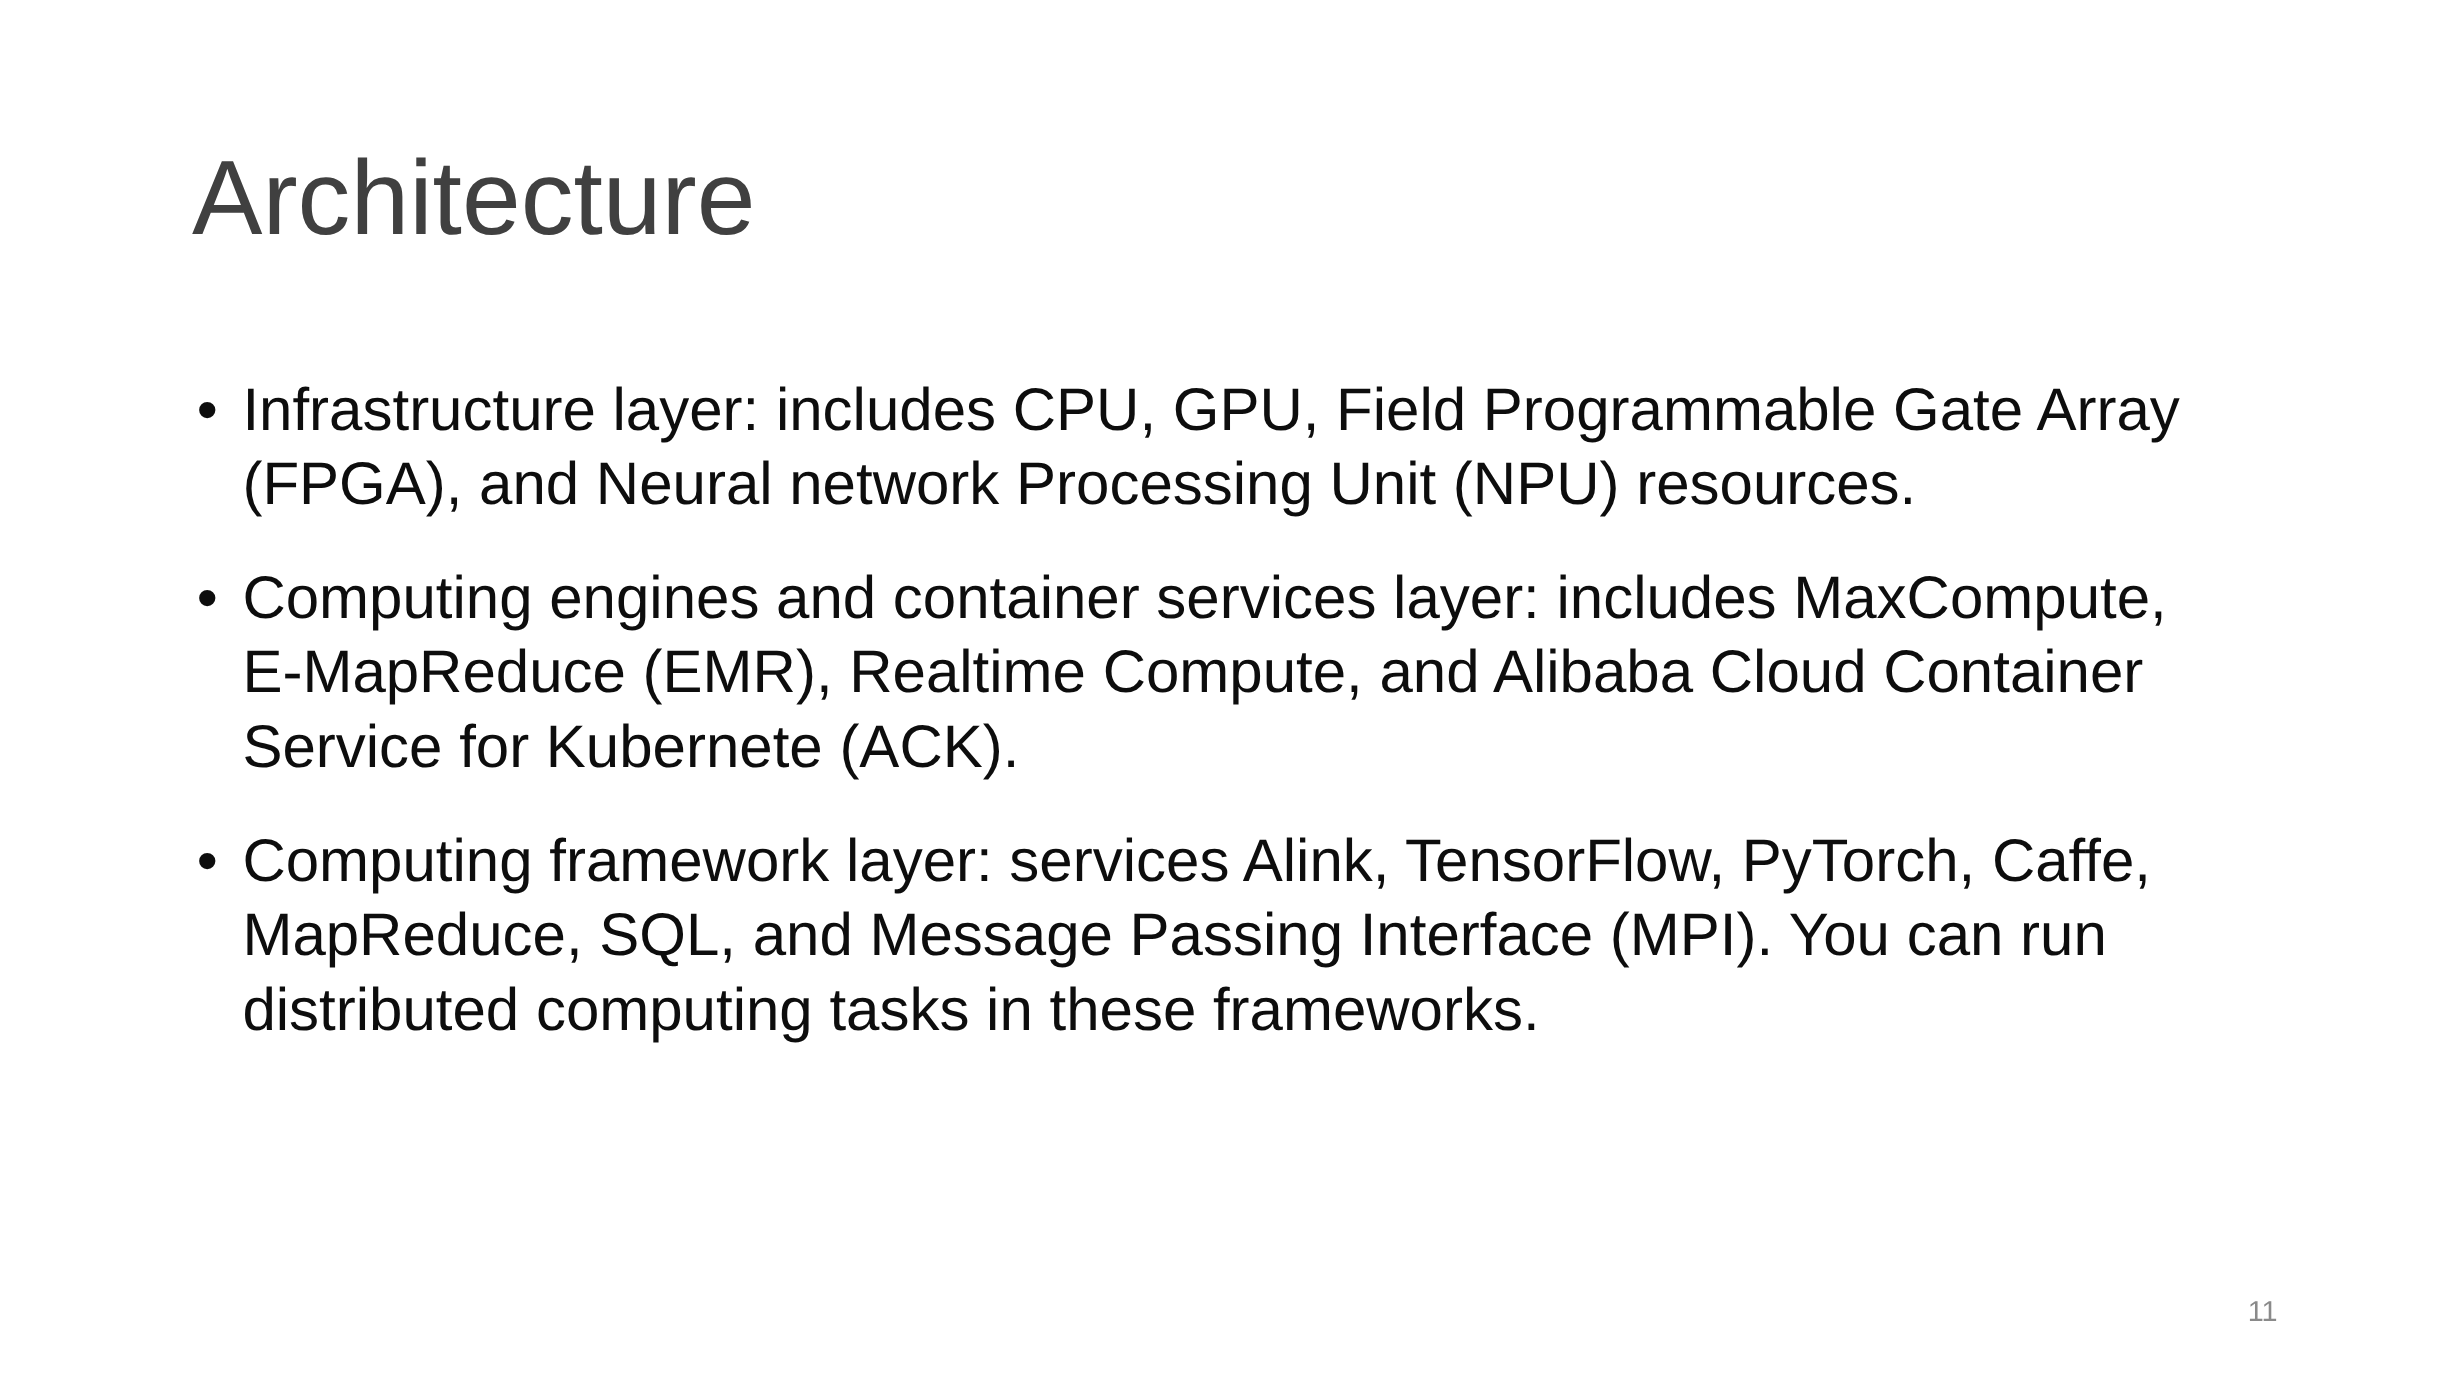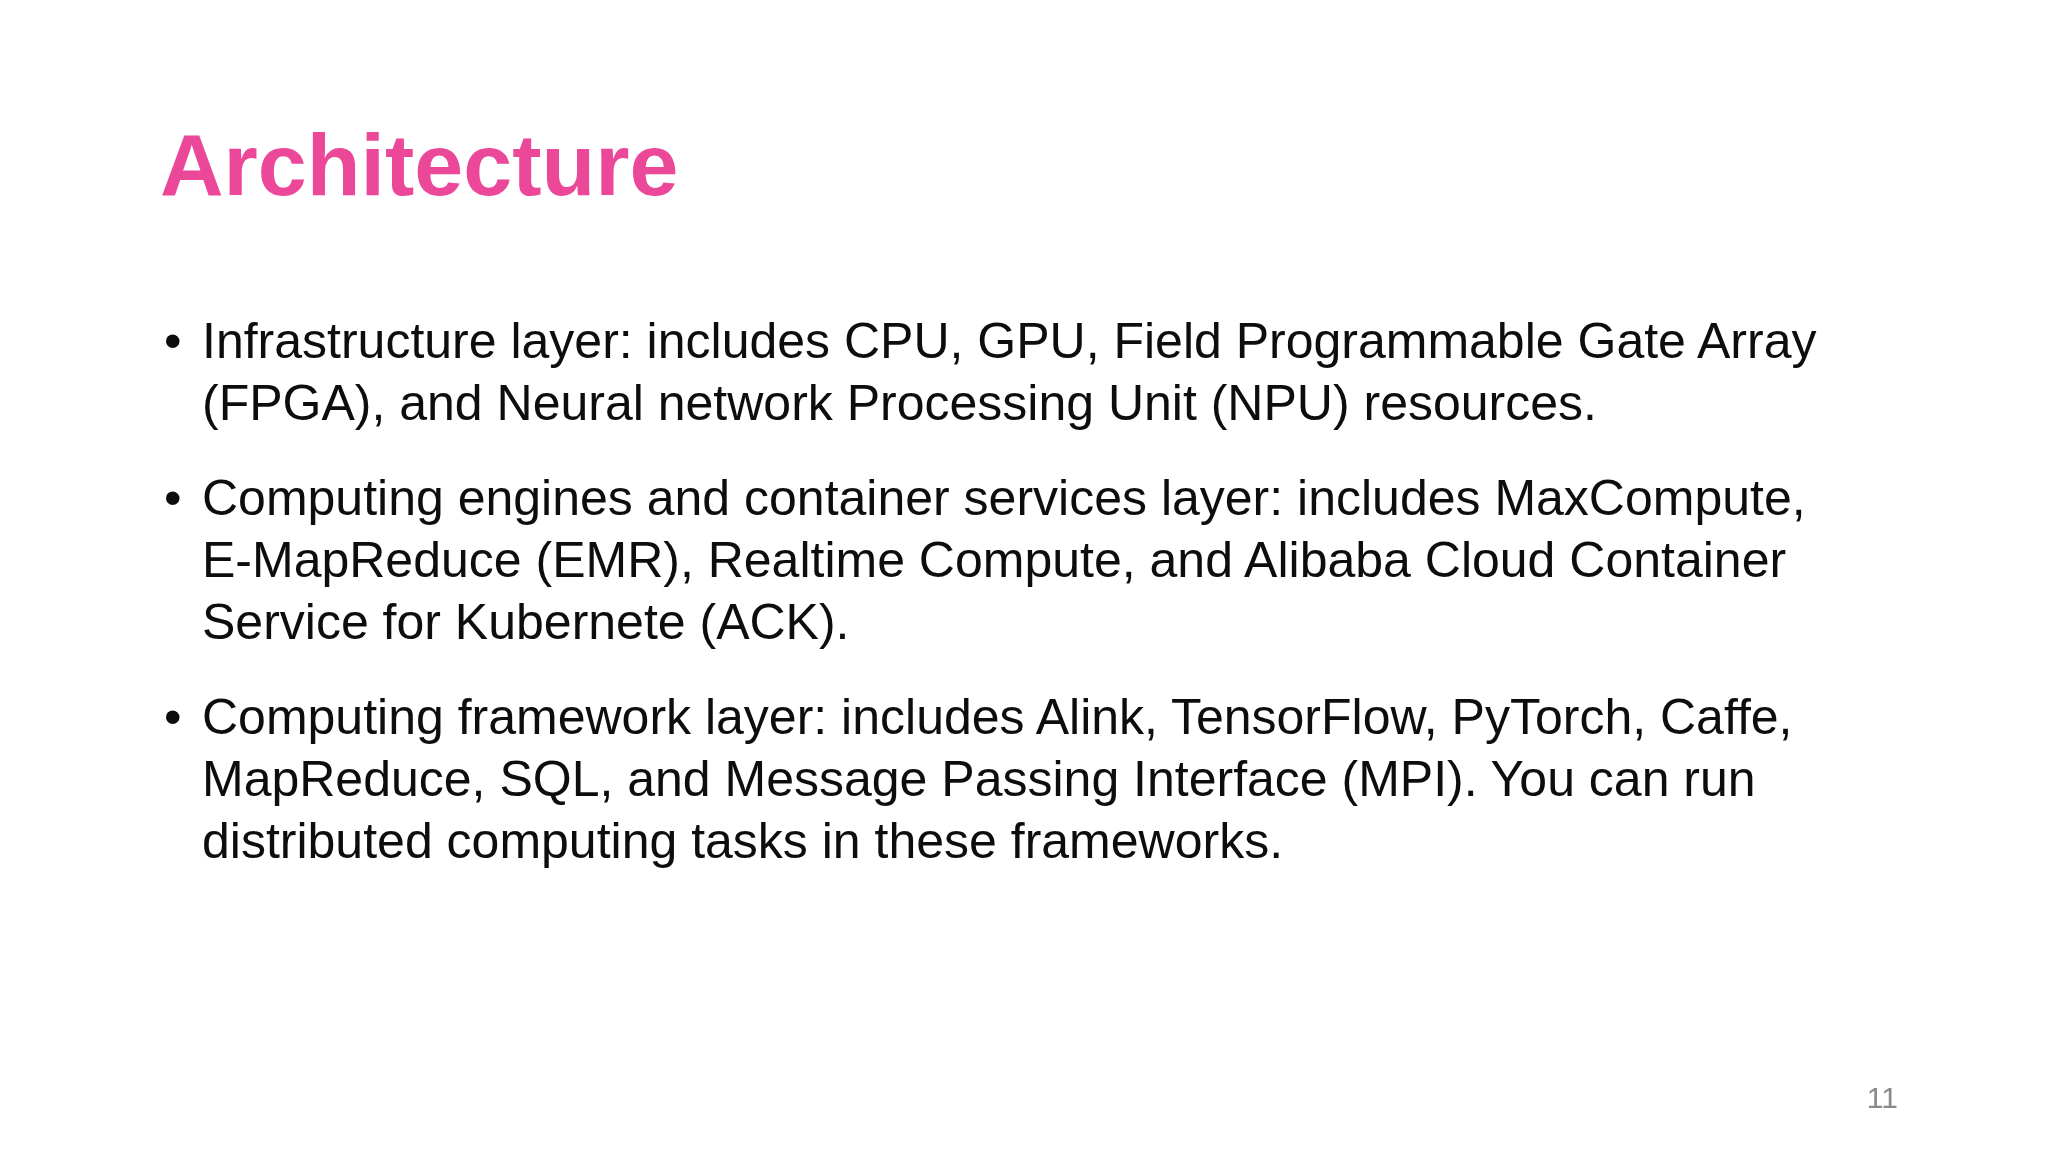--- a/index.html
+++ b/index.html
@@ -15,23 +15,23 @@
     overflow: hidden;
     font-family: "Liberation Sans", sans-serif;
     color: #0d0d0d;
   }
   .slide-title {
     position: absolute;
     left: 160px;
     top: 112px;
     margin: 0;
     font-size: 88px;
-    font-weight: 700;
+    font-weight: 400;
     line-height: 1.2;
-    color: #ec4899;
+    color: #404040;
     white-space: nowrap;
   }
   .bullet-list {
     position: absolute;
     left: 164px;
     top: 310px;
     width: 1700px;
     margin: 0;
     padding: 0;
     list-style: none;
@@ -59,21 +59,21 @@
     width: 720px;
     text-align: center;
     font-size: 24px;
     line-height: 33px;
     color: #8a8a8a;
   }
   .page-number {
     position: absolute;
     top: 1080px;
     right: 150px;
-    font-size: 30px;
+    font-size: 24px;
     line-height: 1.2;
     color: #8a8a8a;
   }
 </style>
 </head>
 <body>
 
 <div class="slide">
 
   <h1 class="slide-title">Architecture</h1>
@@ -82,20 +82,20 @@
     <li class="bullet-item">
       <span class="bullet-marker">•</span>
       <span>Infrastructure layer: includes CPU, GPU, Field Programmable Gate Array (FPGA), and Neural network Processing Unit (NPU) resources.</span>
     </li>
     <li class="bullet-item">
       <span class="bullet-marker">•</span>
       <span>Computing engines and container services layer: includes MaxCompute, E-MapReduce (EMR), Realtime Compute, and Alibaba Cloud Container Service for Kubernete (ACK).</span>
     </li>
     <li class="bullet-item">
       <span class="bullet-marker">•</span>
-      <span>Computing framework layer: includes Alink, TensorFlow, PyTorch, Caffe, MapReduce, SQL, and Message Passing Interface (MPI). You can run distributed computing tasks in these frameworks.</span>
+      <span>Computing framework layer: services Alink, TensorFlow, PyTorch, Caffe, MapReduce, SQL, and Message Passing Interface (MPI). You can run distributed computing tasks in these frameworks.</span>
     </li>
   </ul>
 
 
   <div class="page-number">11</div>
 
 </div>
 
 </body></html>

